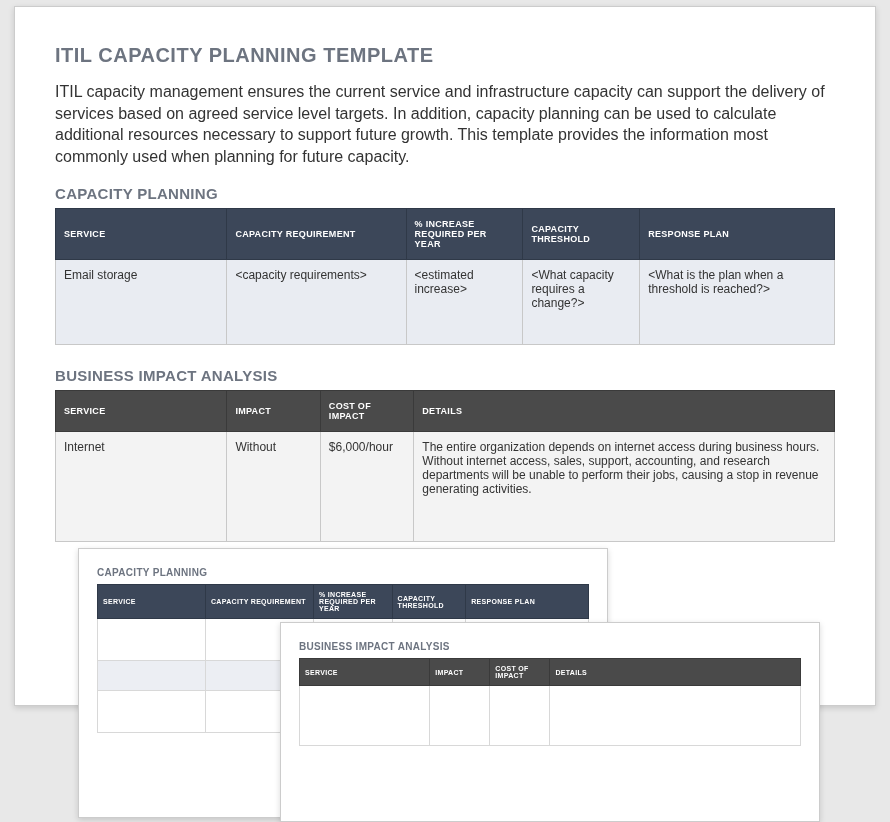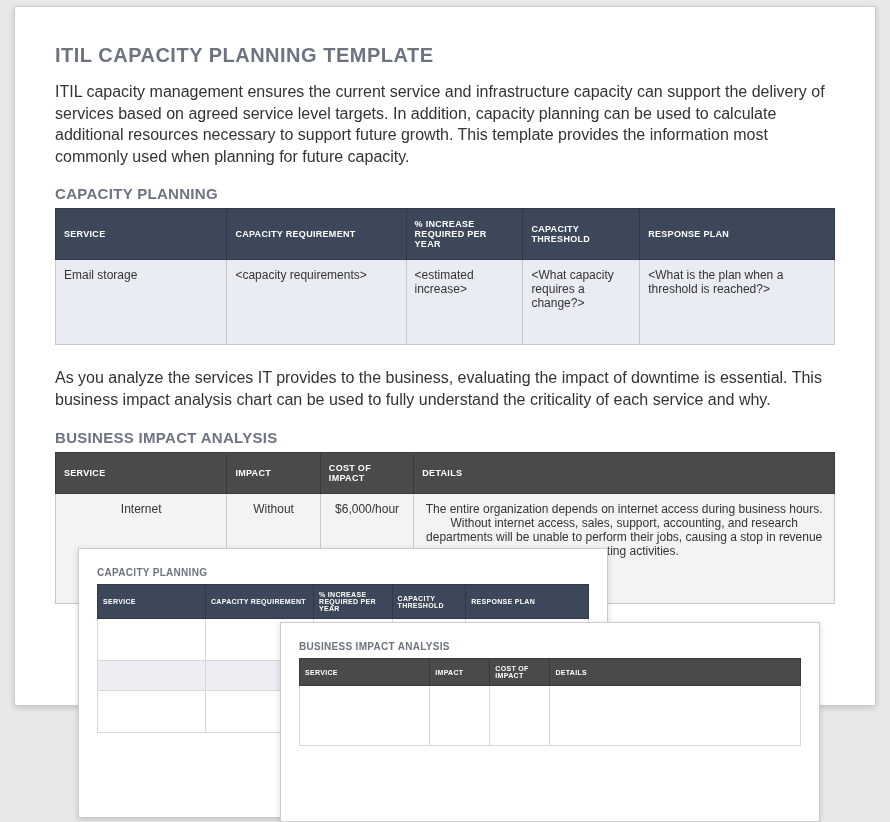--- a/index.html
+++ b/index.html
@@ -62,21 +62,21 @@
     color: #333;
     padding: 8px 8px 30px 8px;
     vertical-align: top;
     border: 1px solid #c8c8c8;
     background: #e9ecf2;
   }
   .cap-table th { background: #3c4759; border: 1px solid #2f3948; }
   .bia-table th { background: #4a4a4a; border: 1px solid #3a3a3a; }
   .bia-table td { background: #f3f3f3; }
   .cap-table td { height: 85px; }
-  .bia-table td { height: 110px; text-align: center; }
+  .bia-table td { height: 110px; }
 
   
   .thumb1 {
     left: 78px;
     top: 548px;
     width: 530px;
     height: 270px;
     padding: 18px 18px;
     z-index: 2;
   }
@@ -139,21 +139,20 @@
     <tr>
       <td>Email storage</td>
       <td>&lt;capacity requirements&gt;</td>
       <td>&lt;estimated increase&gt;</td>
       <td>&lt;What capacity requires a change?&gt;</td>
       <td>&lt;What is the plan when a threshold is reached?&gt;</td>
     </tr>
   </tbody>
     </table>
 
-  <p class="mid-text">As you analyze the services IT provides to the business, evaluating the impact of downtime is essential. This business impact analysis chart can be used to fully understand the criticality of each service and why.</p>
 
   <h2>BUSINESS IMPACT ANALYSIS</h2>
   <table class="bia-table">
     <colgroup>
       <col style="width:22%">
         <col style="width:12%">
         <col style="width:12%">
         <col style="width:54%">
     </colgroup>
     <tbody>

